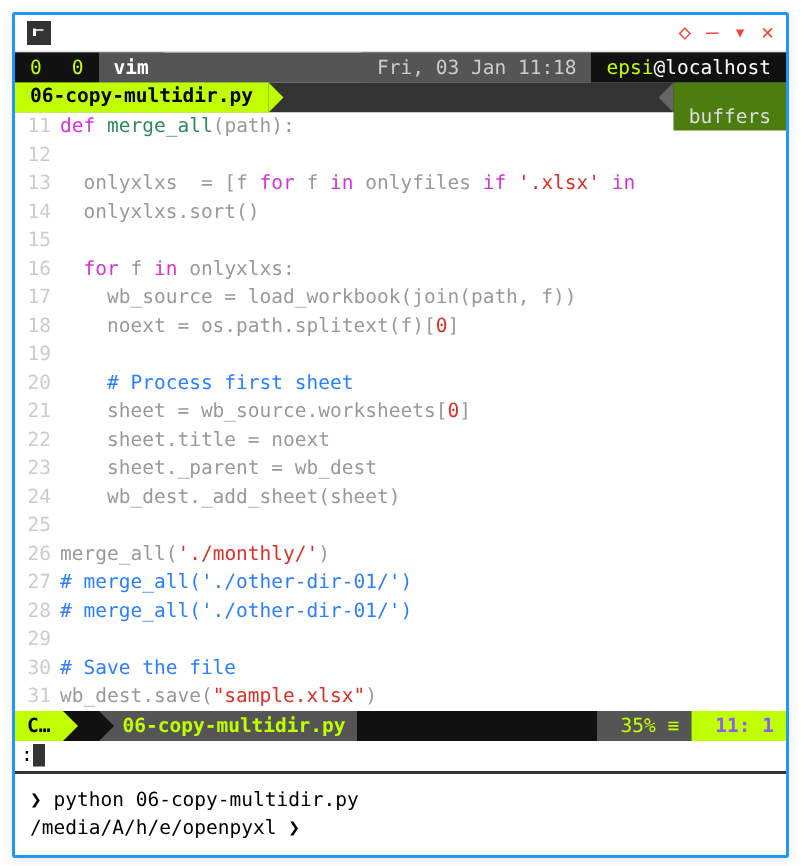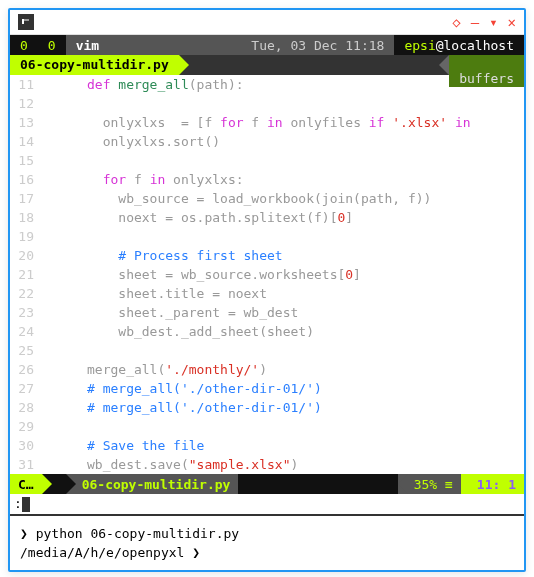--- a/index.html
+++ b/index.html
@@ -101,21 +101,20 @@
       border-right: 10px solid #666;
     }
     .editor {
       background: #fff;
       padding: 0;
     }
     .line {
       display: flex;
       height: 19px;
       line-height: 19px;
-      gap: 47px;
     }
     .gutter {
       width: 30px;
       text-align: right;
       color: #ccc;
       padding-right: 6px;
       flex-shrink: 0;
       user-select: none;
     }
     .code {
@@ -254,21 +253,21 @@
       <span class="win-btn">—</span>
       <span class="win-btn">▾</span>
       <span class="win-btn">✕</span>
     </div>
   </div>
 
   <div class="topbar">
     <div class="topbar-seg black">0</div>
     <div class="topbar-seg black">0</div>
     <div class="topbar-seg vim">vim</div>
-    <div class="topbar-seg date">Tue, 03 Dec 11:18</div>
+    <div class="topbar-seg date">Fri, 03 Jan 11:18</div>
     <div class="topbar-seg user"><span class="u">epsi</span>@<span>localhost</span></div>
   </div>
 
   <div class="tabbar">
     <div class="tab-active">06-copy-multidir.py</div>
     <div class="tab-buffers">buffers</div>
   </div>
 
   <div class="editor" id="editor">
       <div class="line">

